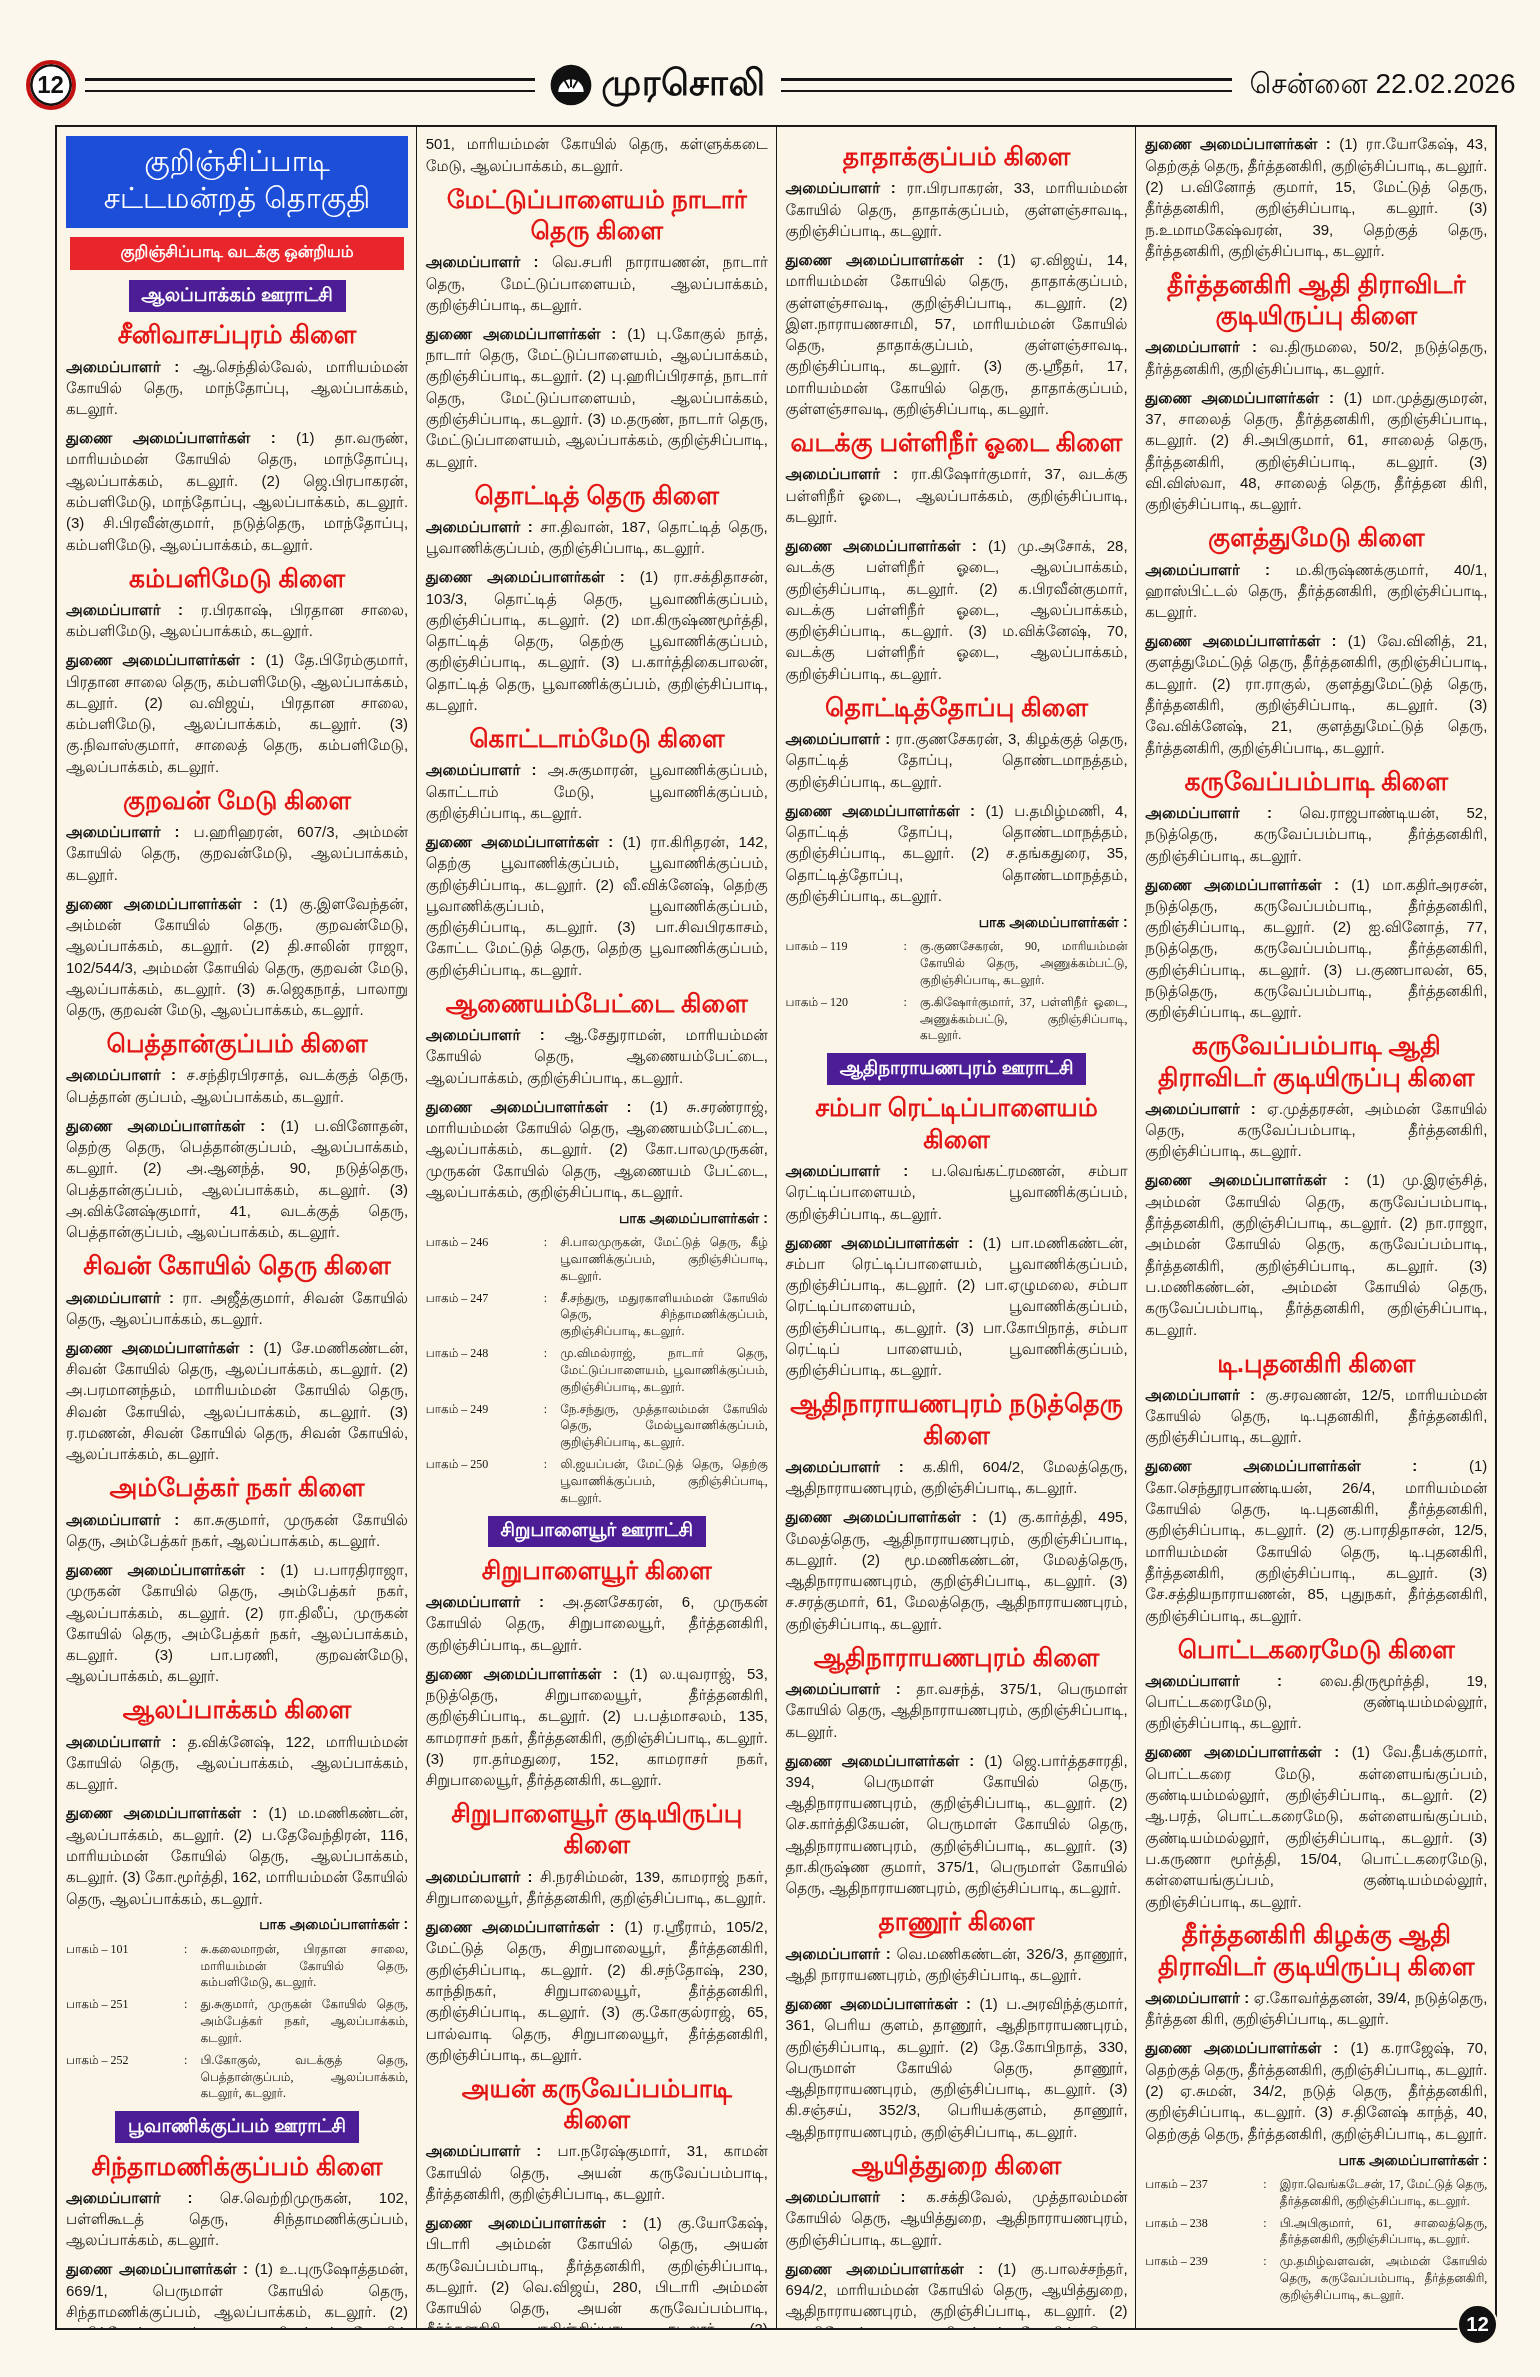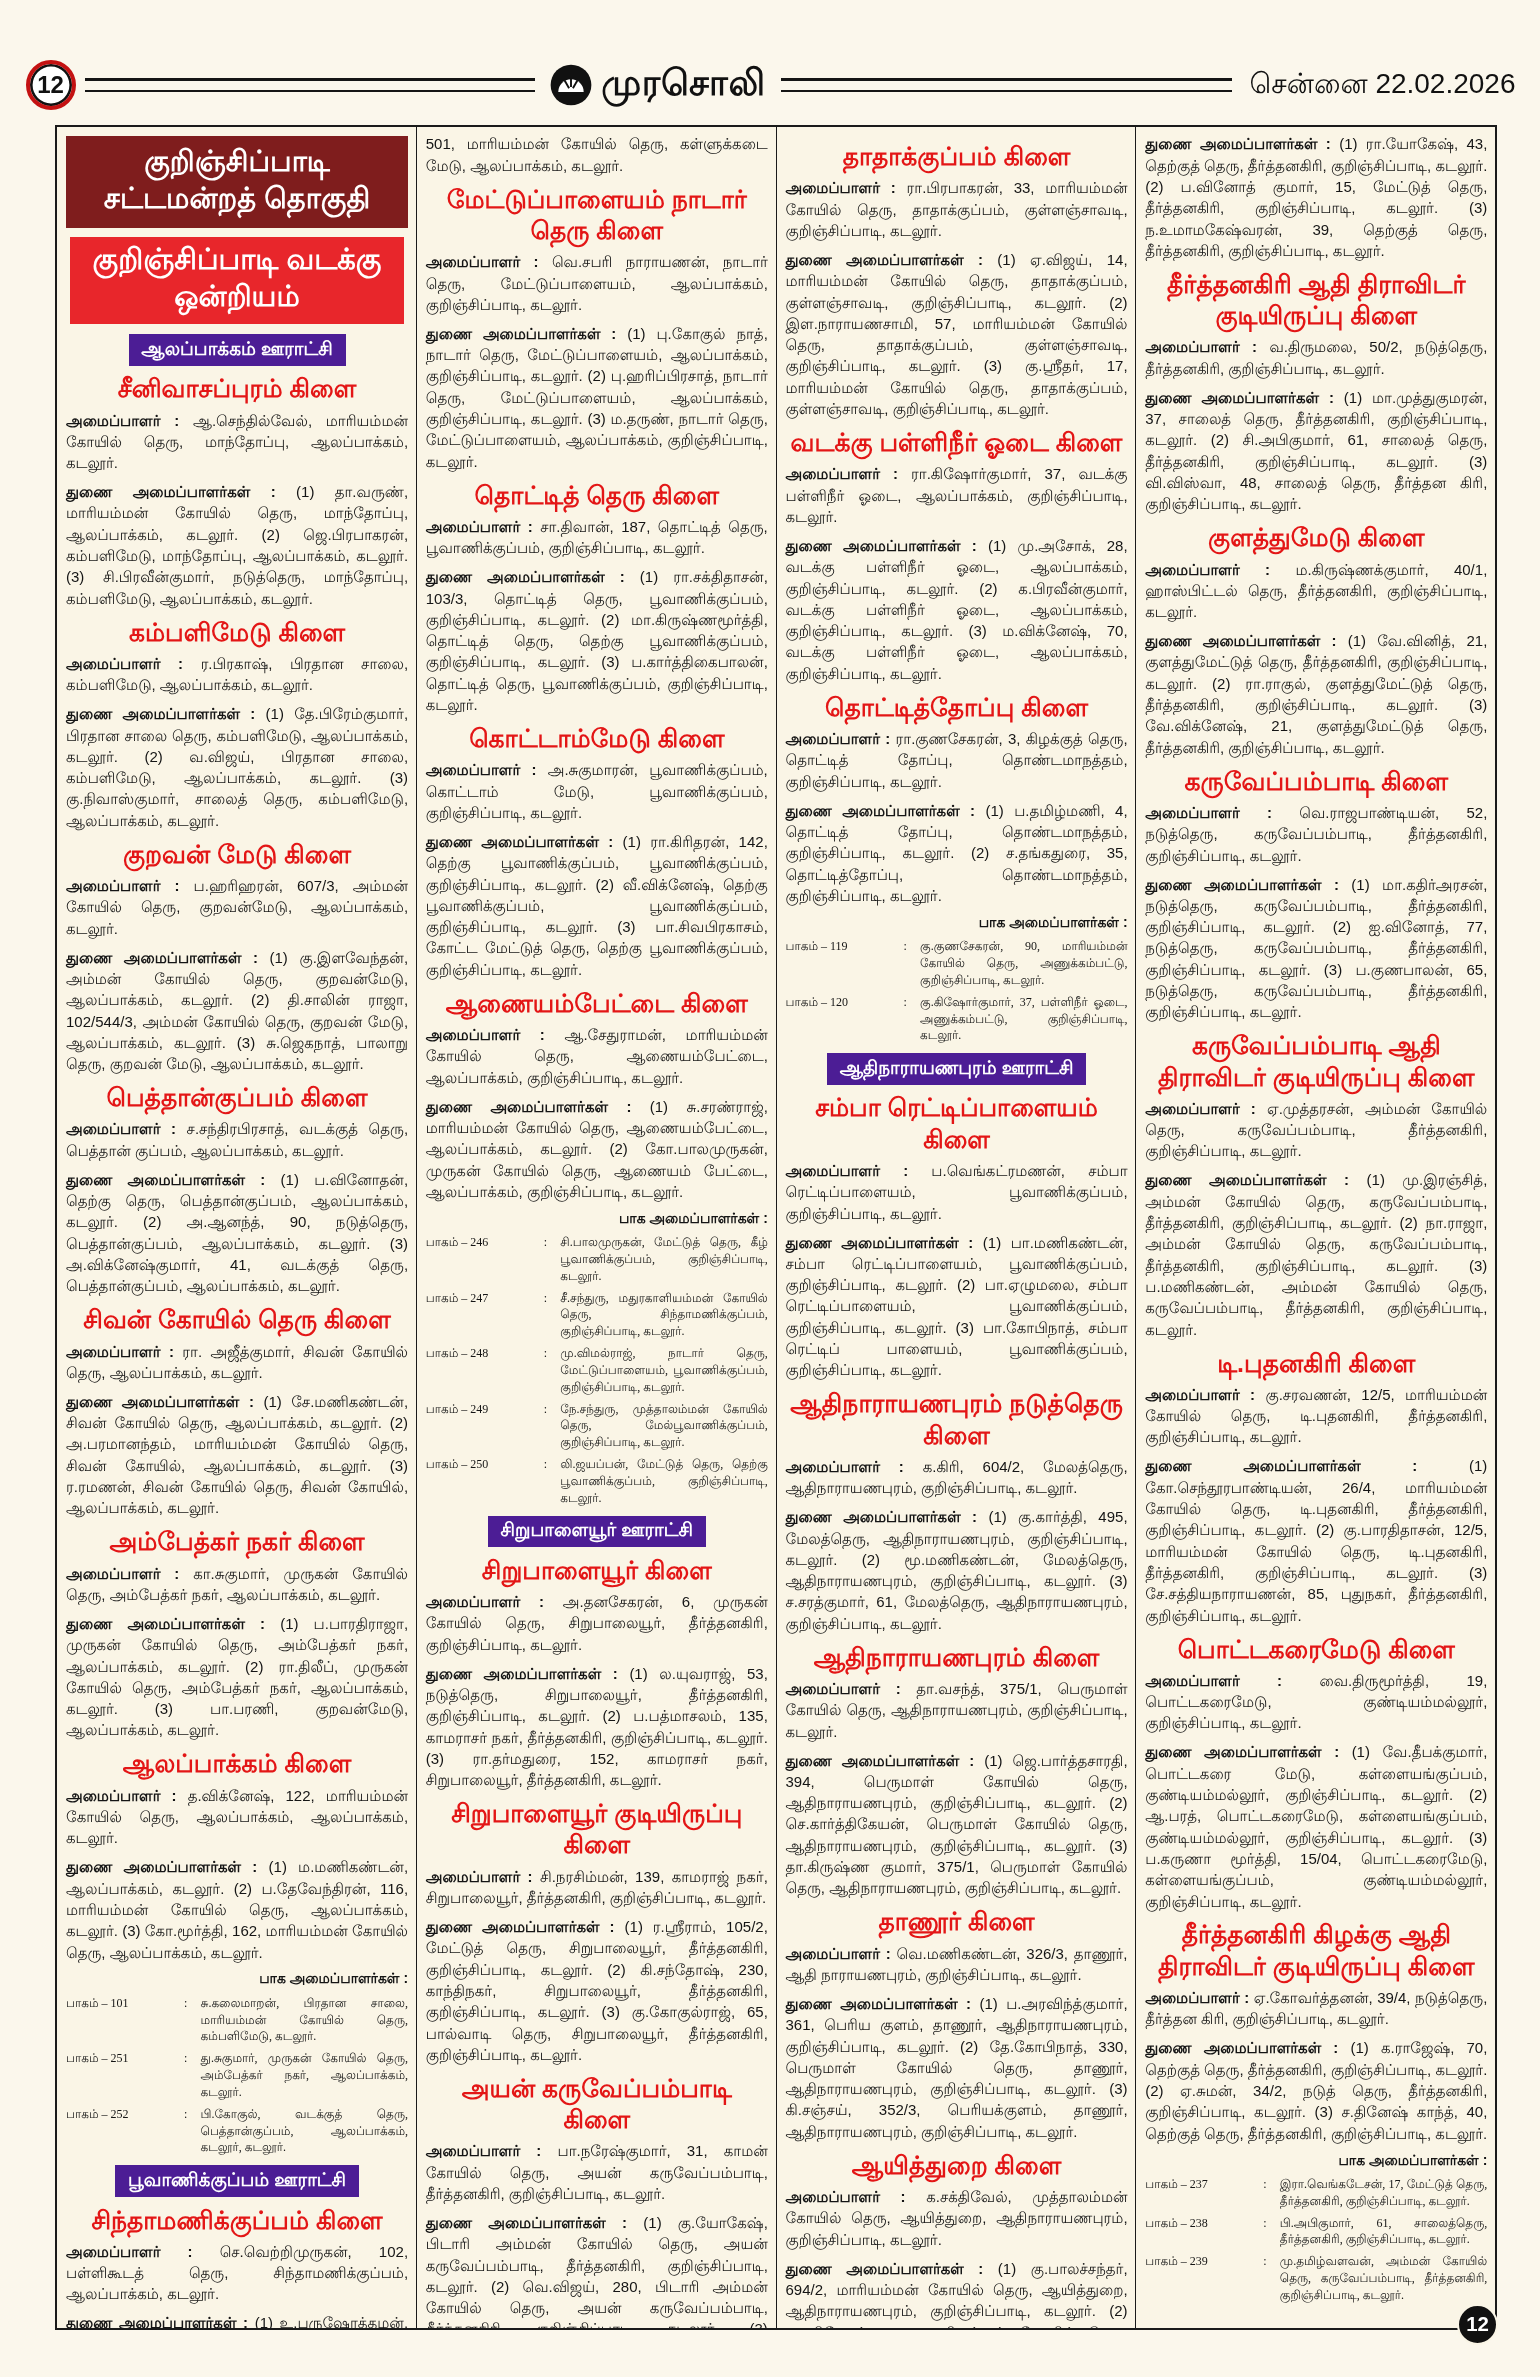--- a/index.html
+++ b/index.html
@@ -20,23 +20,23 @@
   .masthead{display:flex;align-items:center;gap:9px;padding:0 6.4px;flex:0 0 auto;}
   .masthead .title{font-size:36px;font-weight:bold;color:#111;letter-spacing:0.6px;}
   .emblem{width:42px;height:42px;flex:0 0 auto;}
   .dateline{font-size:28px;font-weight:normal;color:#111;flex:0 0 auto;margin-left:9px;}
   
   .content{position:absolute;left:55px;top:125px;width:1438px;height:2201px;
     border:2.6px solid #1a1a1a;background:#faf5e6;display:flex;overflow:hidden;}
   .col{flex:1 1 0;padding:6.4px 7.7px 9px 9px;overflow:hidden;}
   .col + .col{border-left:1.9px solid #1a1a1a;}
   
-  .banner-blue{background:#7f1d1d;color:#fff;font-weight:bold;font-size:29px;
+  .banner-blue{background:#1d4ed8;color:#fff;font-weight:normal;font-size:29px;
     text-align:center;padding:9px 10px;margin:2.6px 0 9px 0;}
-  .banner-red{background:#e8262b;color:#fff;font-weight:bold;font-size:29px;
+  .banner-red{background:#e8262b;color:#fff;font-weight:bold;font-size:16px;
     text-align:center;padding:6.4px 3.8px;margin:0 3.8px 10.2px 3.8px;}
   .panch-wrap{text-align:center;margin:9px 0 5.1px 0;}
   .panch{display:inline-block;background:#4c1d95;color:#fff;font-weight:bold;
     font-size:18.5px;padding:3.8px 12.8px;}
   .bhead{color:#e31616;font-weight:bold;font-size:25px;text-align:center;
     margin:7.7px 0 5.1px 0;line-height:1.25;}
   .bpara{font-size:15px;line-height:1.42;text-align:justify;margin:0 0 7.7px 0;}
   .bpara b{font-weight:bold;}
   .parts-title{font-weight:bold;font-size:14px;text-align:right;margin:3.8px 0 6.4px 0;}
   .prow{display:flex;font-size:12px;line-height:1.4;margin-bottom:5.1px;font-family:Liberation Serif, serif;}

